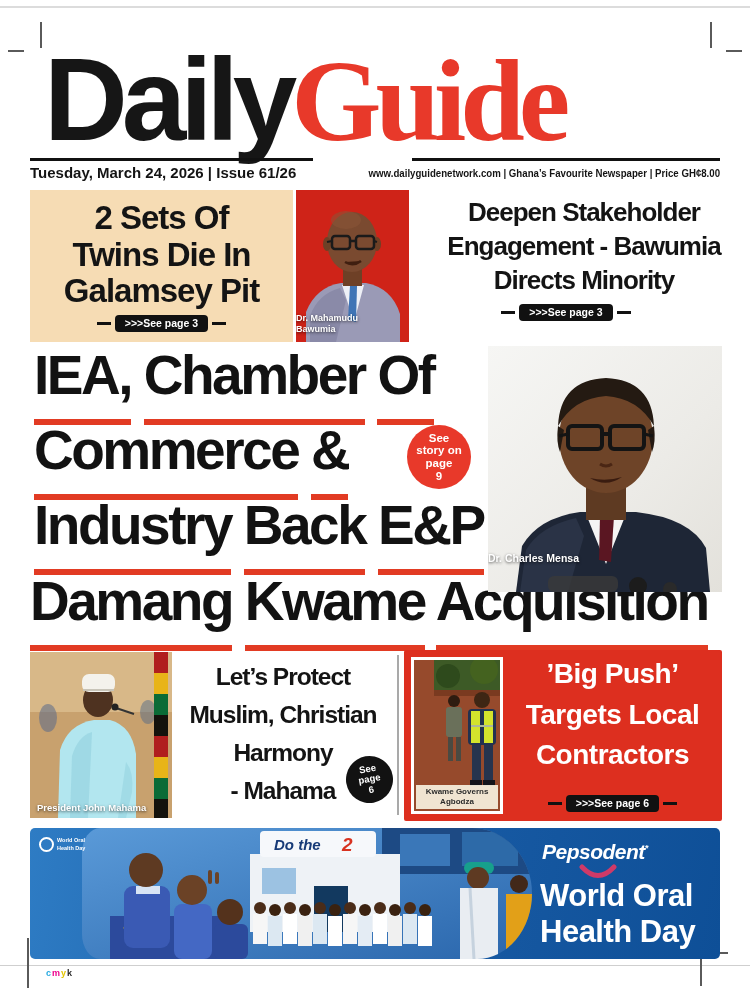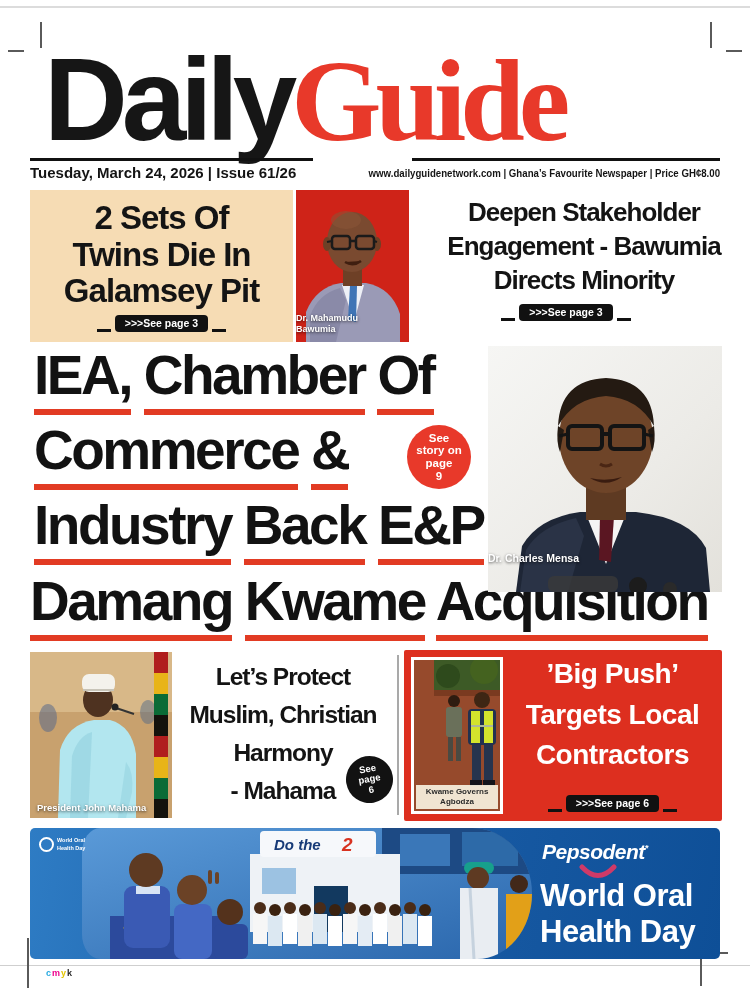--- a/index.html
+++ b/index.html
@@ -18,21 +18,21 @@
   .masthead{left:44px;top:42px;font-size:116px;font-weight:bold;letter-spacing:-6px;
             line-height:1;white-space:nowrap;color:#161616;}
   .masthead .red{color:#e8392a;font-family:Liberation Serif, serif;}
   .rule-left{left:30px;top:158px;width:283px;height:3px;background:#111;}
   .rule-right{left:412px;top:158px;width:308px;height:3px;background:#111;}
   .dl-left{left:30px;top:164px;font-size:15px;font-weight:bold;white-space:nowrap;}
   .dl-right{right:30px;top:167px;font-size:10.5px;font-weight:bold;white-space:nowrap;
             transform:scaleX(.92);transform-origin:right center;}
 
   
-  .tag{display:flex;align-items:flex-end;justify-content:center;gap:4px;}
+  .tag{display:flex;align-items:center;justify-content:center;gap:4px;}
   .tag-dash{width:14px;height:3px;background:#111;}
   .tag-pill{background:#111;color:#fff;font-size:10.5px;font-weight:bold;
             padding:2px 10px 3px;border-radius:4px;white-space:nowrap;}
 
   
   .twins-box{left:30px;top:190px;width:263px;height:152px;background:#f6dcb4;
              display:flex;flex-direction:column;align-items:center;justify-content:center;}
   .twins-line{font-size:33px;font-weight:bold;letter-spacing:-1px;line-height:1.12;text-align:center;}
   .twins-box .tag{margin-top:5px;}
   .photo{overflow:hidden;}
@@ -40,21 +40,21 @@
   .photo-caption{position:absolute;left:0;right:0;color:#fff;font-weight:bold;
                  text-shadow:0 1px 3px rgba(0,0,0,.65);line-height:1.2;}
   .bawumia-photo .photo-caption{bottom:7px;font-size:9px;}
   .stakeholder{left:410px;top:196px;width:312px;text-align:center;}
   .stakeholder-line{font-size:26px;font-weight:bold;letter-spacing:-1px;line-height:1.3;white-space:nowrap;padding-left:36px;}
   .stakeholder .tag{margin-top:7px;}
 
   
   .main-line{font-weight:bold;font-size:55px;letter-spacing:-2.5px;line-height:1;
              white-space:nowrap;color:#121212;}
-  .uw{border-bottom:6px solid #e23b23;padding-bottom:3px;}
+  .uw{border-bottom:6px solid #e23b23;padding-bottom:13px;}
   .main-l1{left:34px;top:348px;}
   .main-l2{left:34px;top:423px;}
   .main-l3{left:34px;top:498px;}
   .main-l4{left:30px;top:574px;}
   .badge-red{left:407px;top:425px;width:64px;height:64px;border-radius:50%;background:#e8392a;
              display:flex;flex-direction:column;align-items:center;justify-content:center;
              color:#fff;font-weight:bold;font-size:11.5px;line-height:1.1;text-align:center;}
   .mensa-photo{left:488px;top:346px;width:234px;height:246px;
                background:linear-gradient(135deg,#f6f6f4 0%,#ecebe7 60%,#e3e1db 100%);}
   .mensa-photo .photo-caption{top:206px;font-size:10.5px;}

